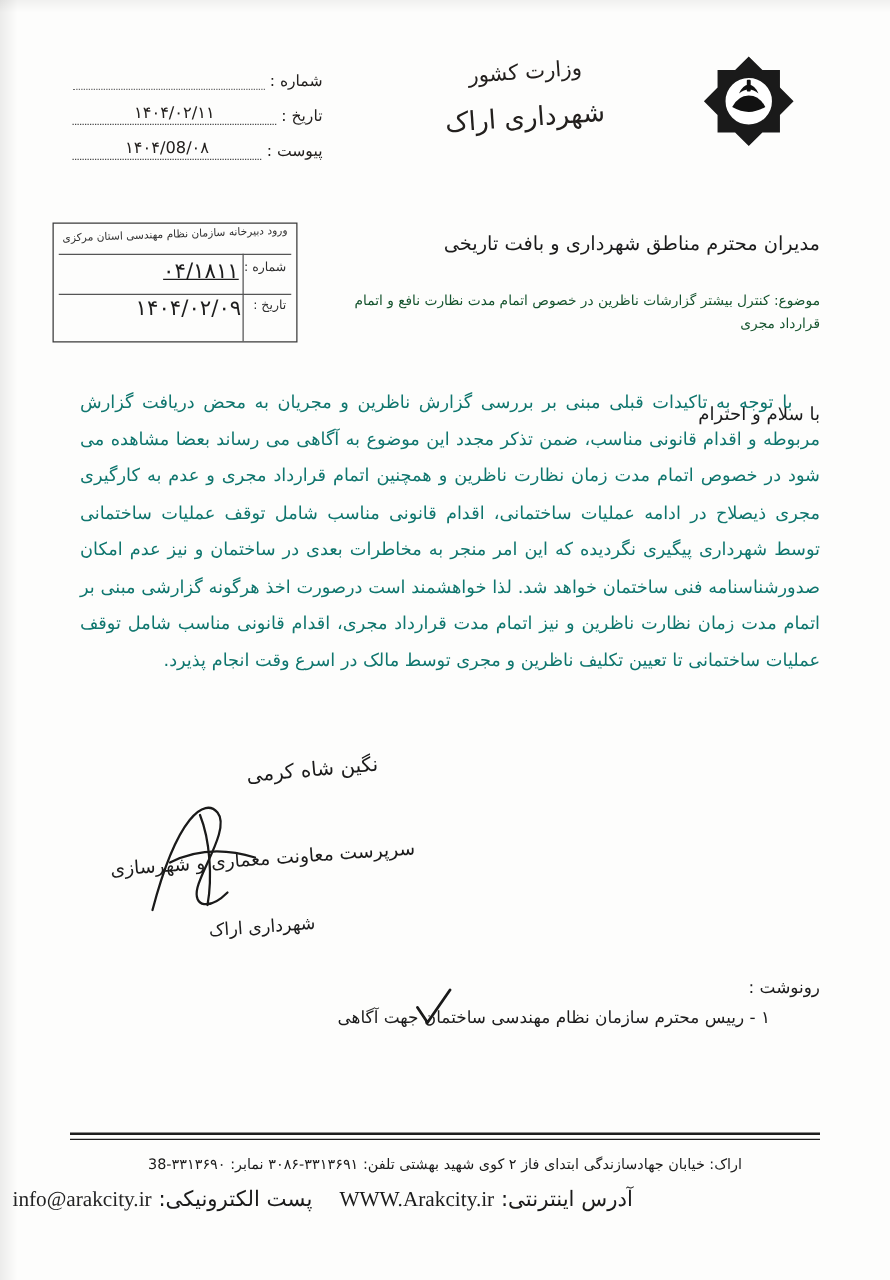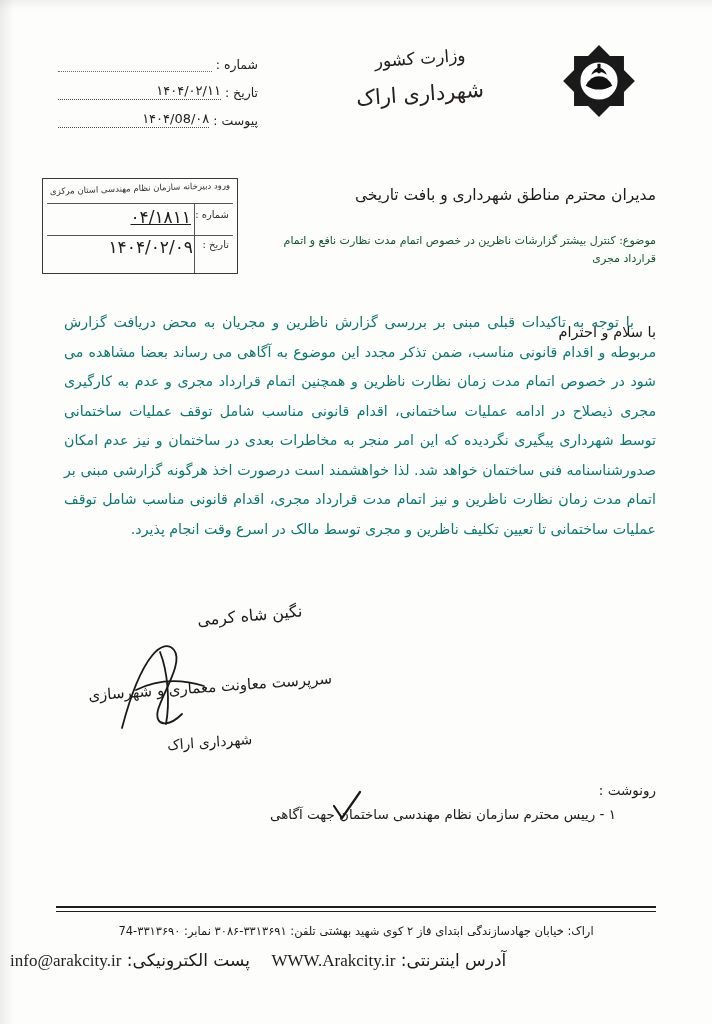--- a/index.html
+++ b/index.html
@@ -75,21 +75,21 @@
     height: 28px;
   }
   .meta-label {
     white-space: nowrap;
     padding-left: 4px;
     font-size: 12.5px;
   }
   .meta-value {
     flex: 1;
     border-bottom: 1px dotted #4a4a4a;
-    text-align: right;
+    text-align: center;
     padding-bottom: 1px;
     font-size: 13px;
     min-height: 15px;
   }
   .meta-value.empty { border-bottom: 1px dotted #6b6b6b; }
 
   
   .stamp {
     position: absolute;
     top: 178px;
@@ -414,21 +414,21 @@
   <div class="cc-title">رونوشت :</div>
   <div class="cc-item">۱ - رییس محترم سازمان نظام مهندسی ساختمان جهت آگاهی</div>
   <div class="cc-check">
     <svg viewBox="0 0 34 34" width="34" height="34" aria-hidden="true">
       <path d="M4 16 L12 28 L30 2" fill="none" stroke="#1a1a1a" stroke-width="2.2" stroke-linecap="round"></path>
     </svg>
   </div>
 
   <div class="footer-rule"></div>
   <div class="footer-rule thin"></div>
-  <div class="footer-line1">اراک: خیابان جهادسازندگی ابتدای فاز ۲ کوی شهید بهشتی   تلفن: ۳۳۱۳۶۹۱-۳۰۸۶   نمابر: ۳۳۱۳۶۹۰-74</div>
+  <div class="footer-line1">اراک: خیابان جهادسازندگی ابتدای فاز ۲ کوی شهید بهشتی   تلفن: ۳۳۱۳۶۹۱-۳۰۸۶   نمابر: ۳۳۱۳۶۹۰-38</div>
   <div class="footer-line2">
     <span>آدرس اینترنتی:</span>
     <span class="ltr">WWW.Arakcity.ir</span>
     &nbsp;&nbsp;
     <span>پست الکترونیکی:</span>
     <span class="ltr footer-mail">info@arakcity.ir</span>
   </div>
 
   <div class="edge-shadow-left"></div>
   <div class="edge-shadow-top"></div>

